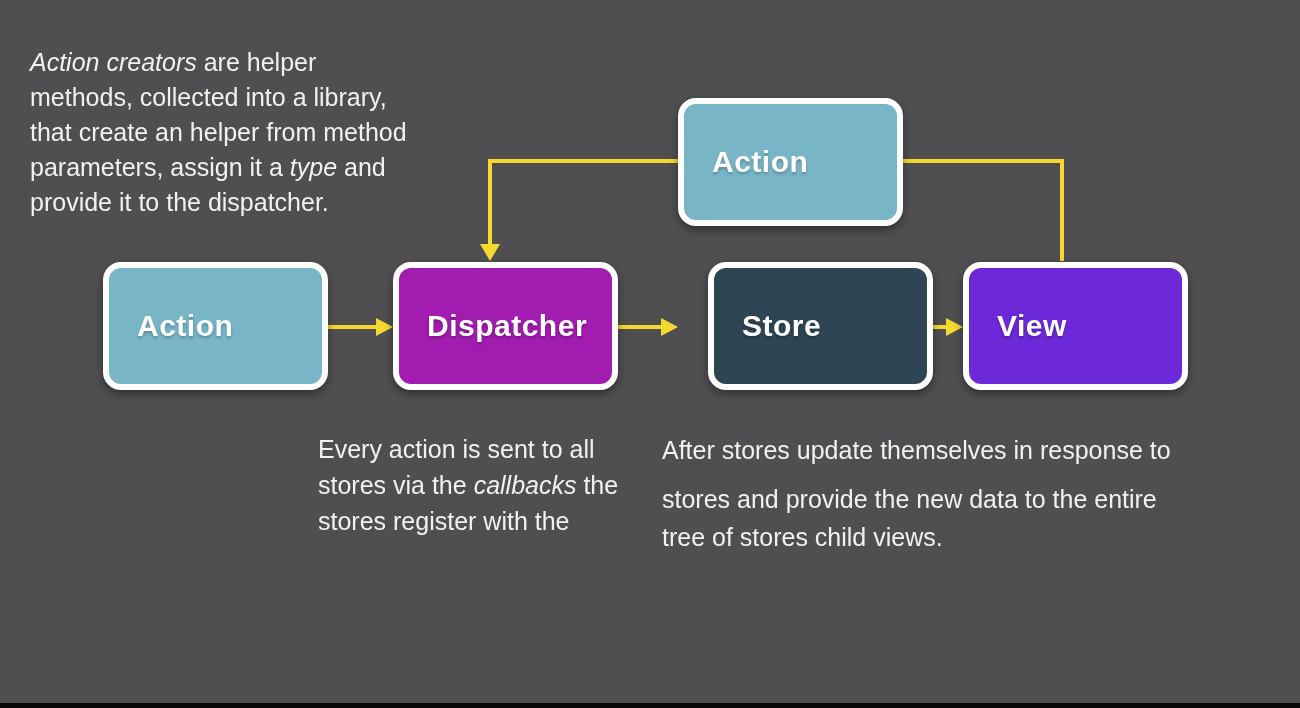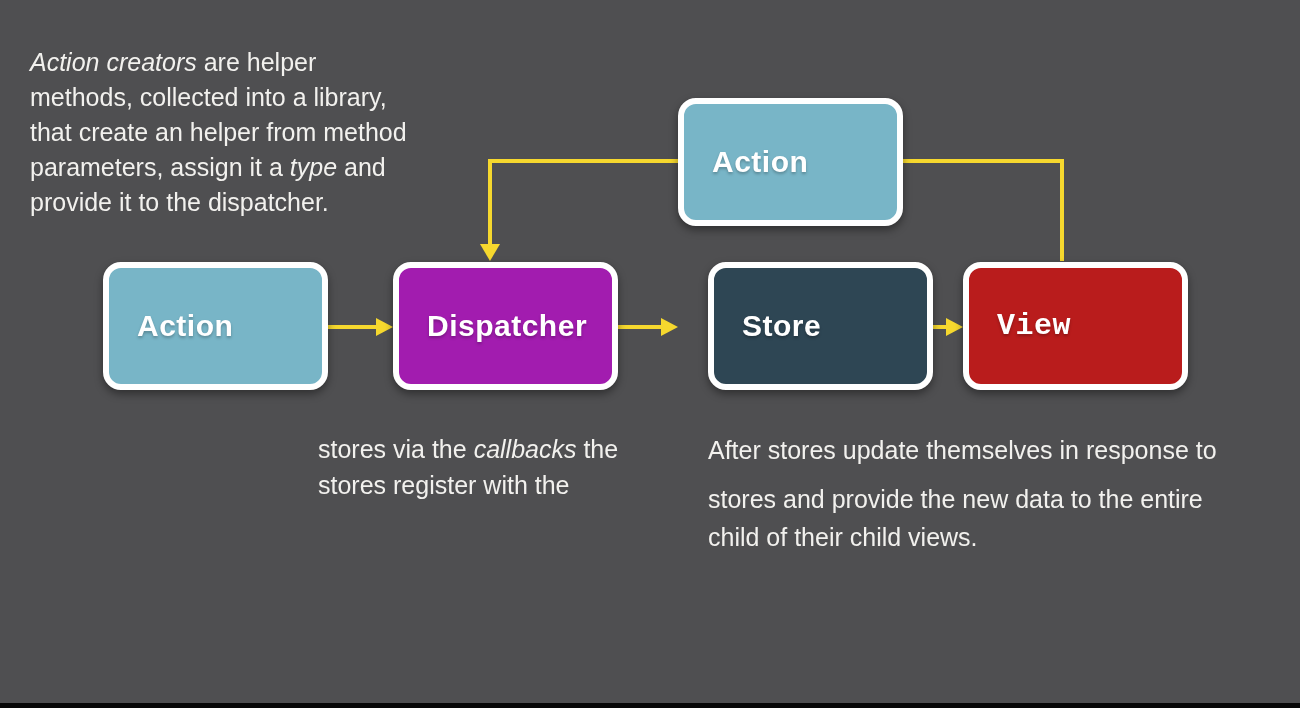--- a/index.html
+++ b/index.html
@@ -21,35 +21,35 @@
   }
   .node .lbl{
     color:#ffffff;
     font-size:30px;font-weight:bold;
     letter-spacing:0.5px;
     text-shadow:0 2px 3px rgba(0,0,0,0.25);
   }
   .fill-action{background:#78b5c7;}
   .fill-dispatcher{background:#a21caf;}
   .fill-store{background:#2e4654;}
-  .fill-view{background:#b91c1c;font-family:Liberation Mono, monospace;}
+  .fill-view{background:#6d28d9;}
   .pos-action-top{left:678px;top:98px;}
   .pos-action-left{left:103px;top:262px;}
   .pos-dispatcher{left:393px;top:262px;}
   .pos-store{left:678px;top:262px;margin-left:30px;}
   .pos-view{left:963px;top:262px;}
   .para{
     position:absolute;
     color:#f2f1ee;
     font-size:25px;
   }
   .para .it{font-style:italic;}
   .tl{left:30px;top:45px;width:470px;line-height:35px;}
   .ml{left:318px;top:431px;width:360px;line-height:36px;}
-  .rt{left:708px;top:431px;width:590px;line-height:38px;}
+  .rt{left:662px;top:431px;width:590px;line-height:38px;}
   .rt .p2{margin-top:11px;}
   .bottom-bar{
     position:absolute;left:0;bottom:0;
     width:1300px;height:5px;background:#070707;
   }
 </style>
 </head>
 <body>
 
 <div class="slide">
@@ -89,28 +89,29 @@
 
   <div class="para tl">
     <div><span class="it">Action creators</span><span> are helper</span></div>
     <div><span>methods, collected into a library,</span></div>
     <div><span>that create an helper from method</span></div>
     <div><span>parameters, assign it a </span><span class="it">type</span><span> and</span></div>
     <div><span>provide it to the dispatcher.</span></div>
   </div>
 
   <div class="para ml">
+    <div><span>Every action is sent to all</span></div>
     <div><span>stores via the </span><span class="it">callbacks</span><span> the</span></div>
     <div><span>stores register with the</span></div>
   </div>
 
   <div class="para rt">
     <div class="p1">
       <div><span>After stores update themselves in response to</span></div>
     </div>
     <div class="p2">
       <div><span>stores and provide the new data to the entire</span></div>
-      <div><span>child of their child views.</span></div>
+      <div><span>tree of stores child views.</span></div>
     </div>
   </div>
 
   <div class="bottom-bar"></div>
 </div>
 
 </body></html>

